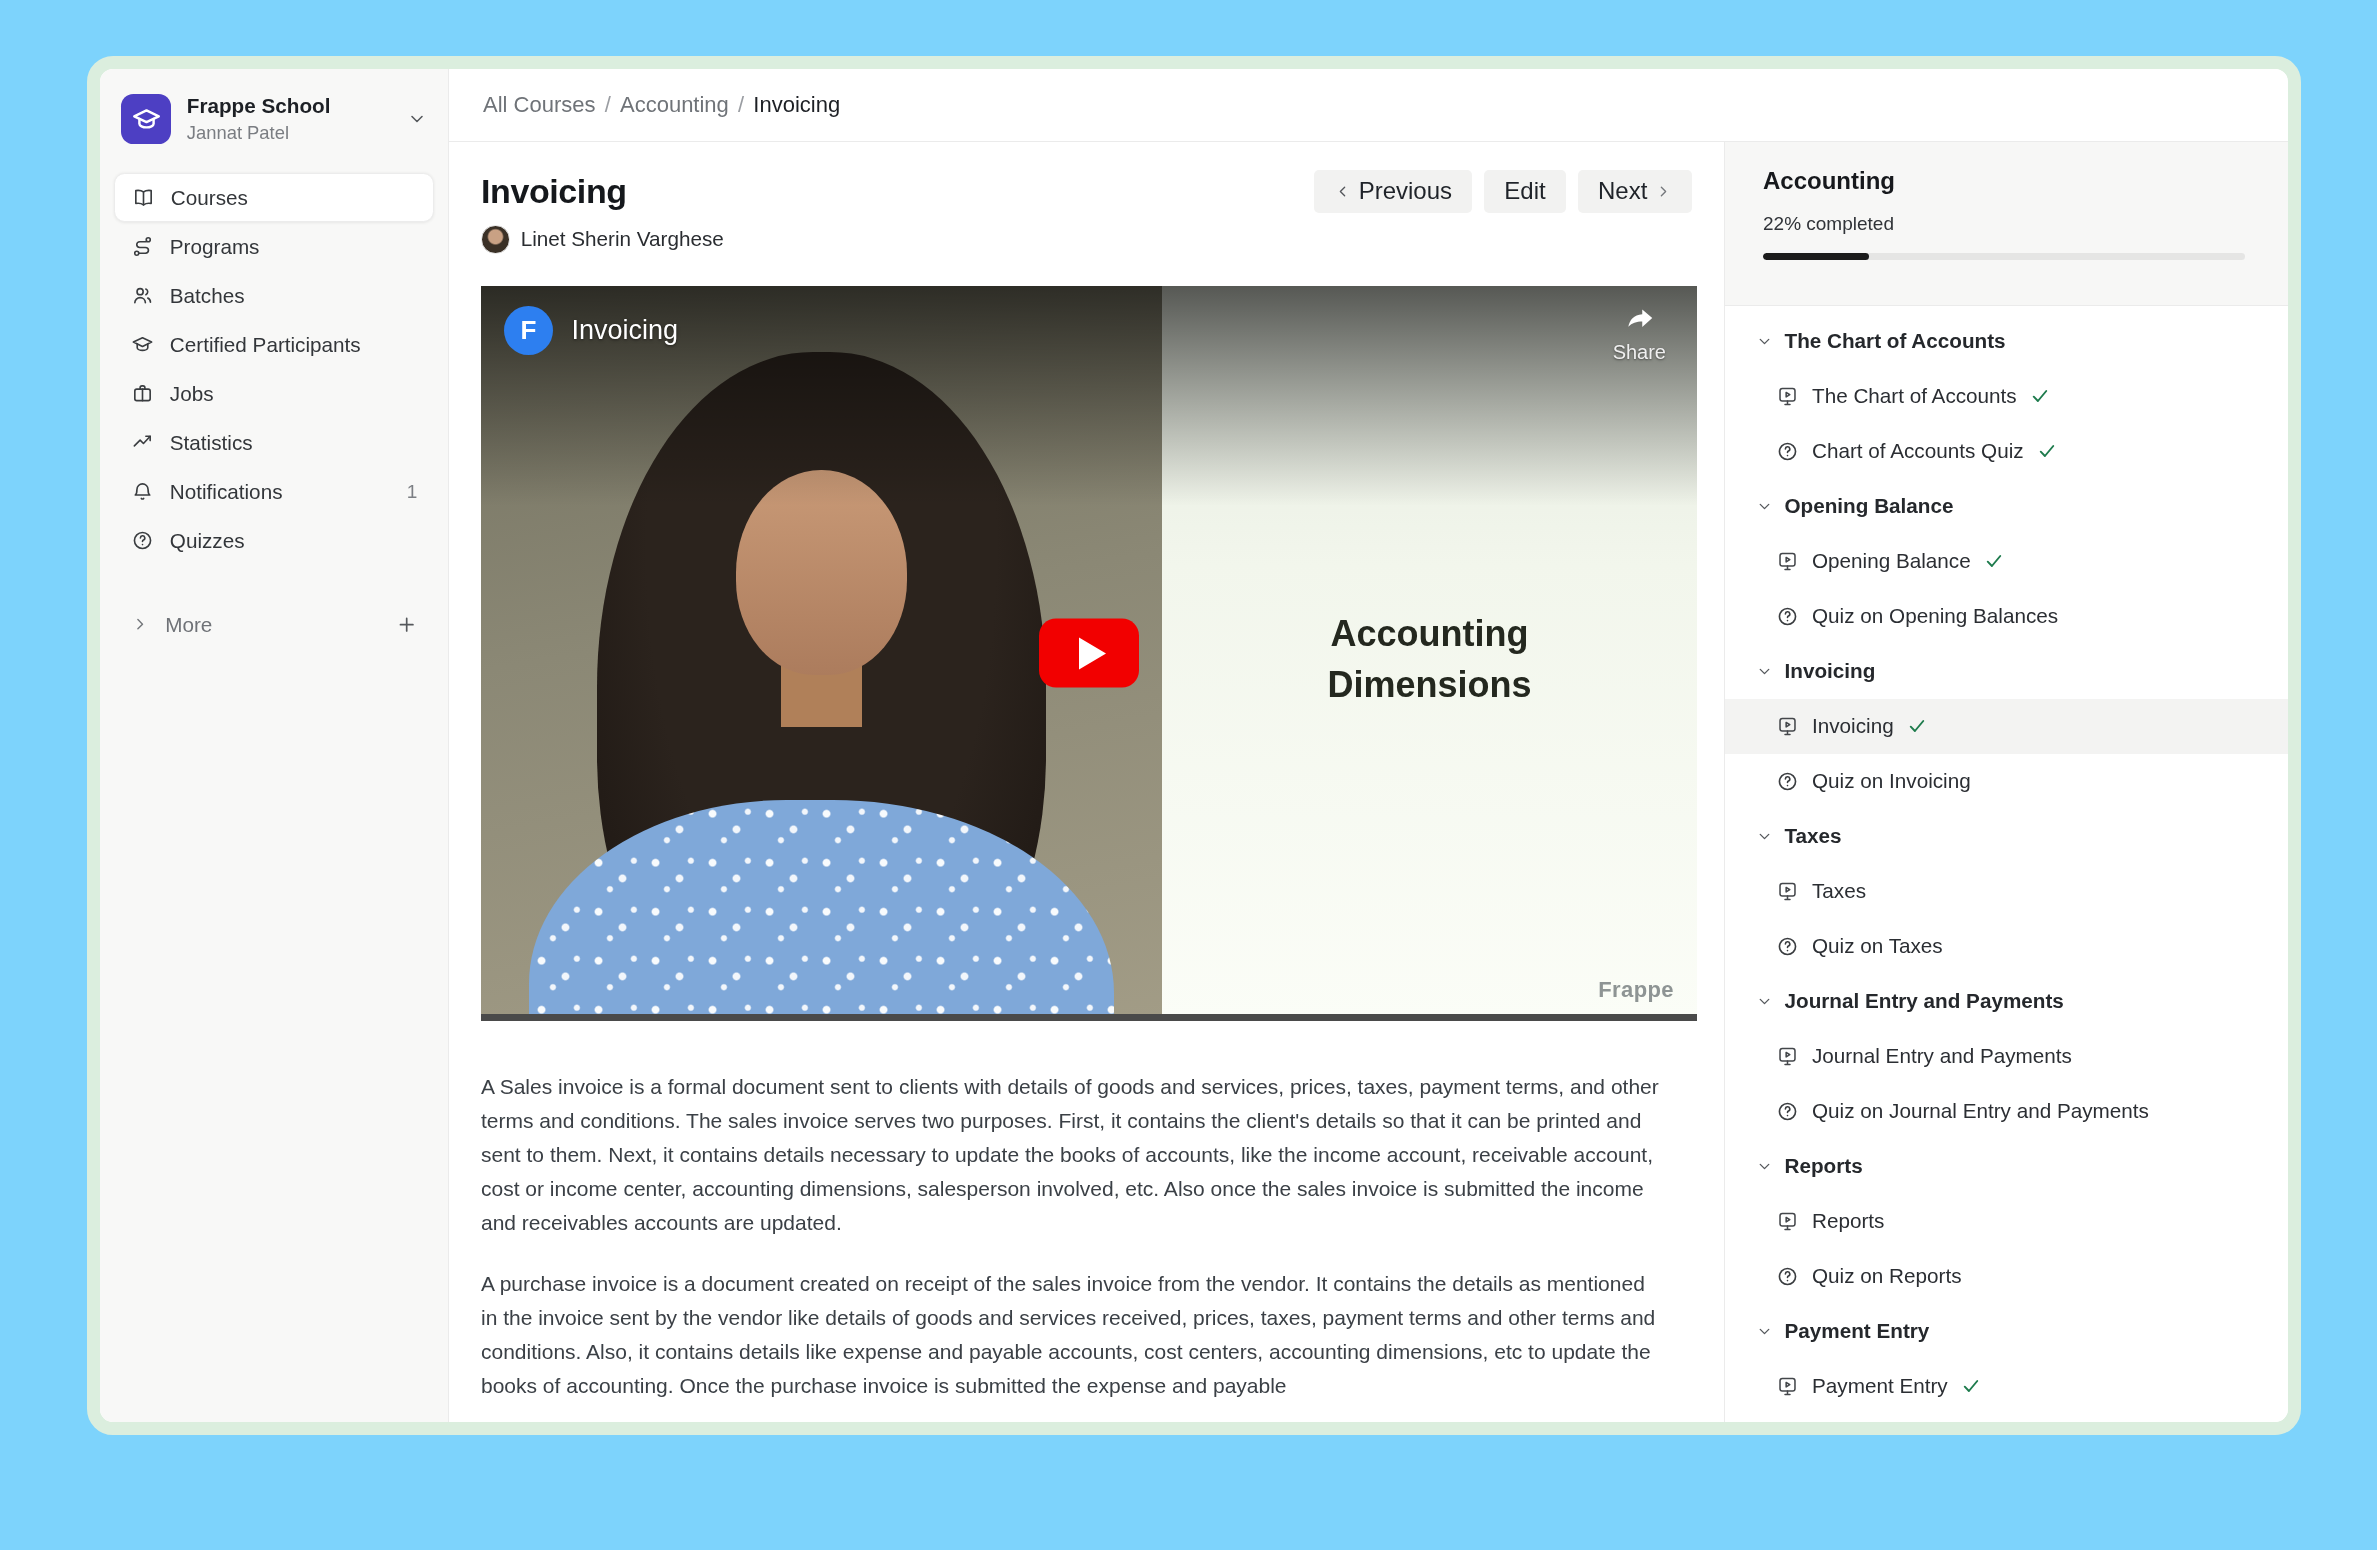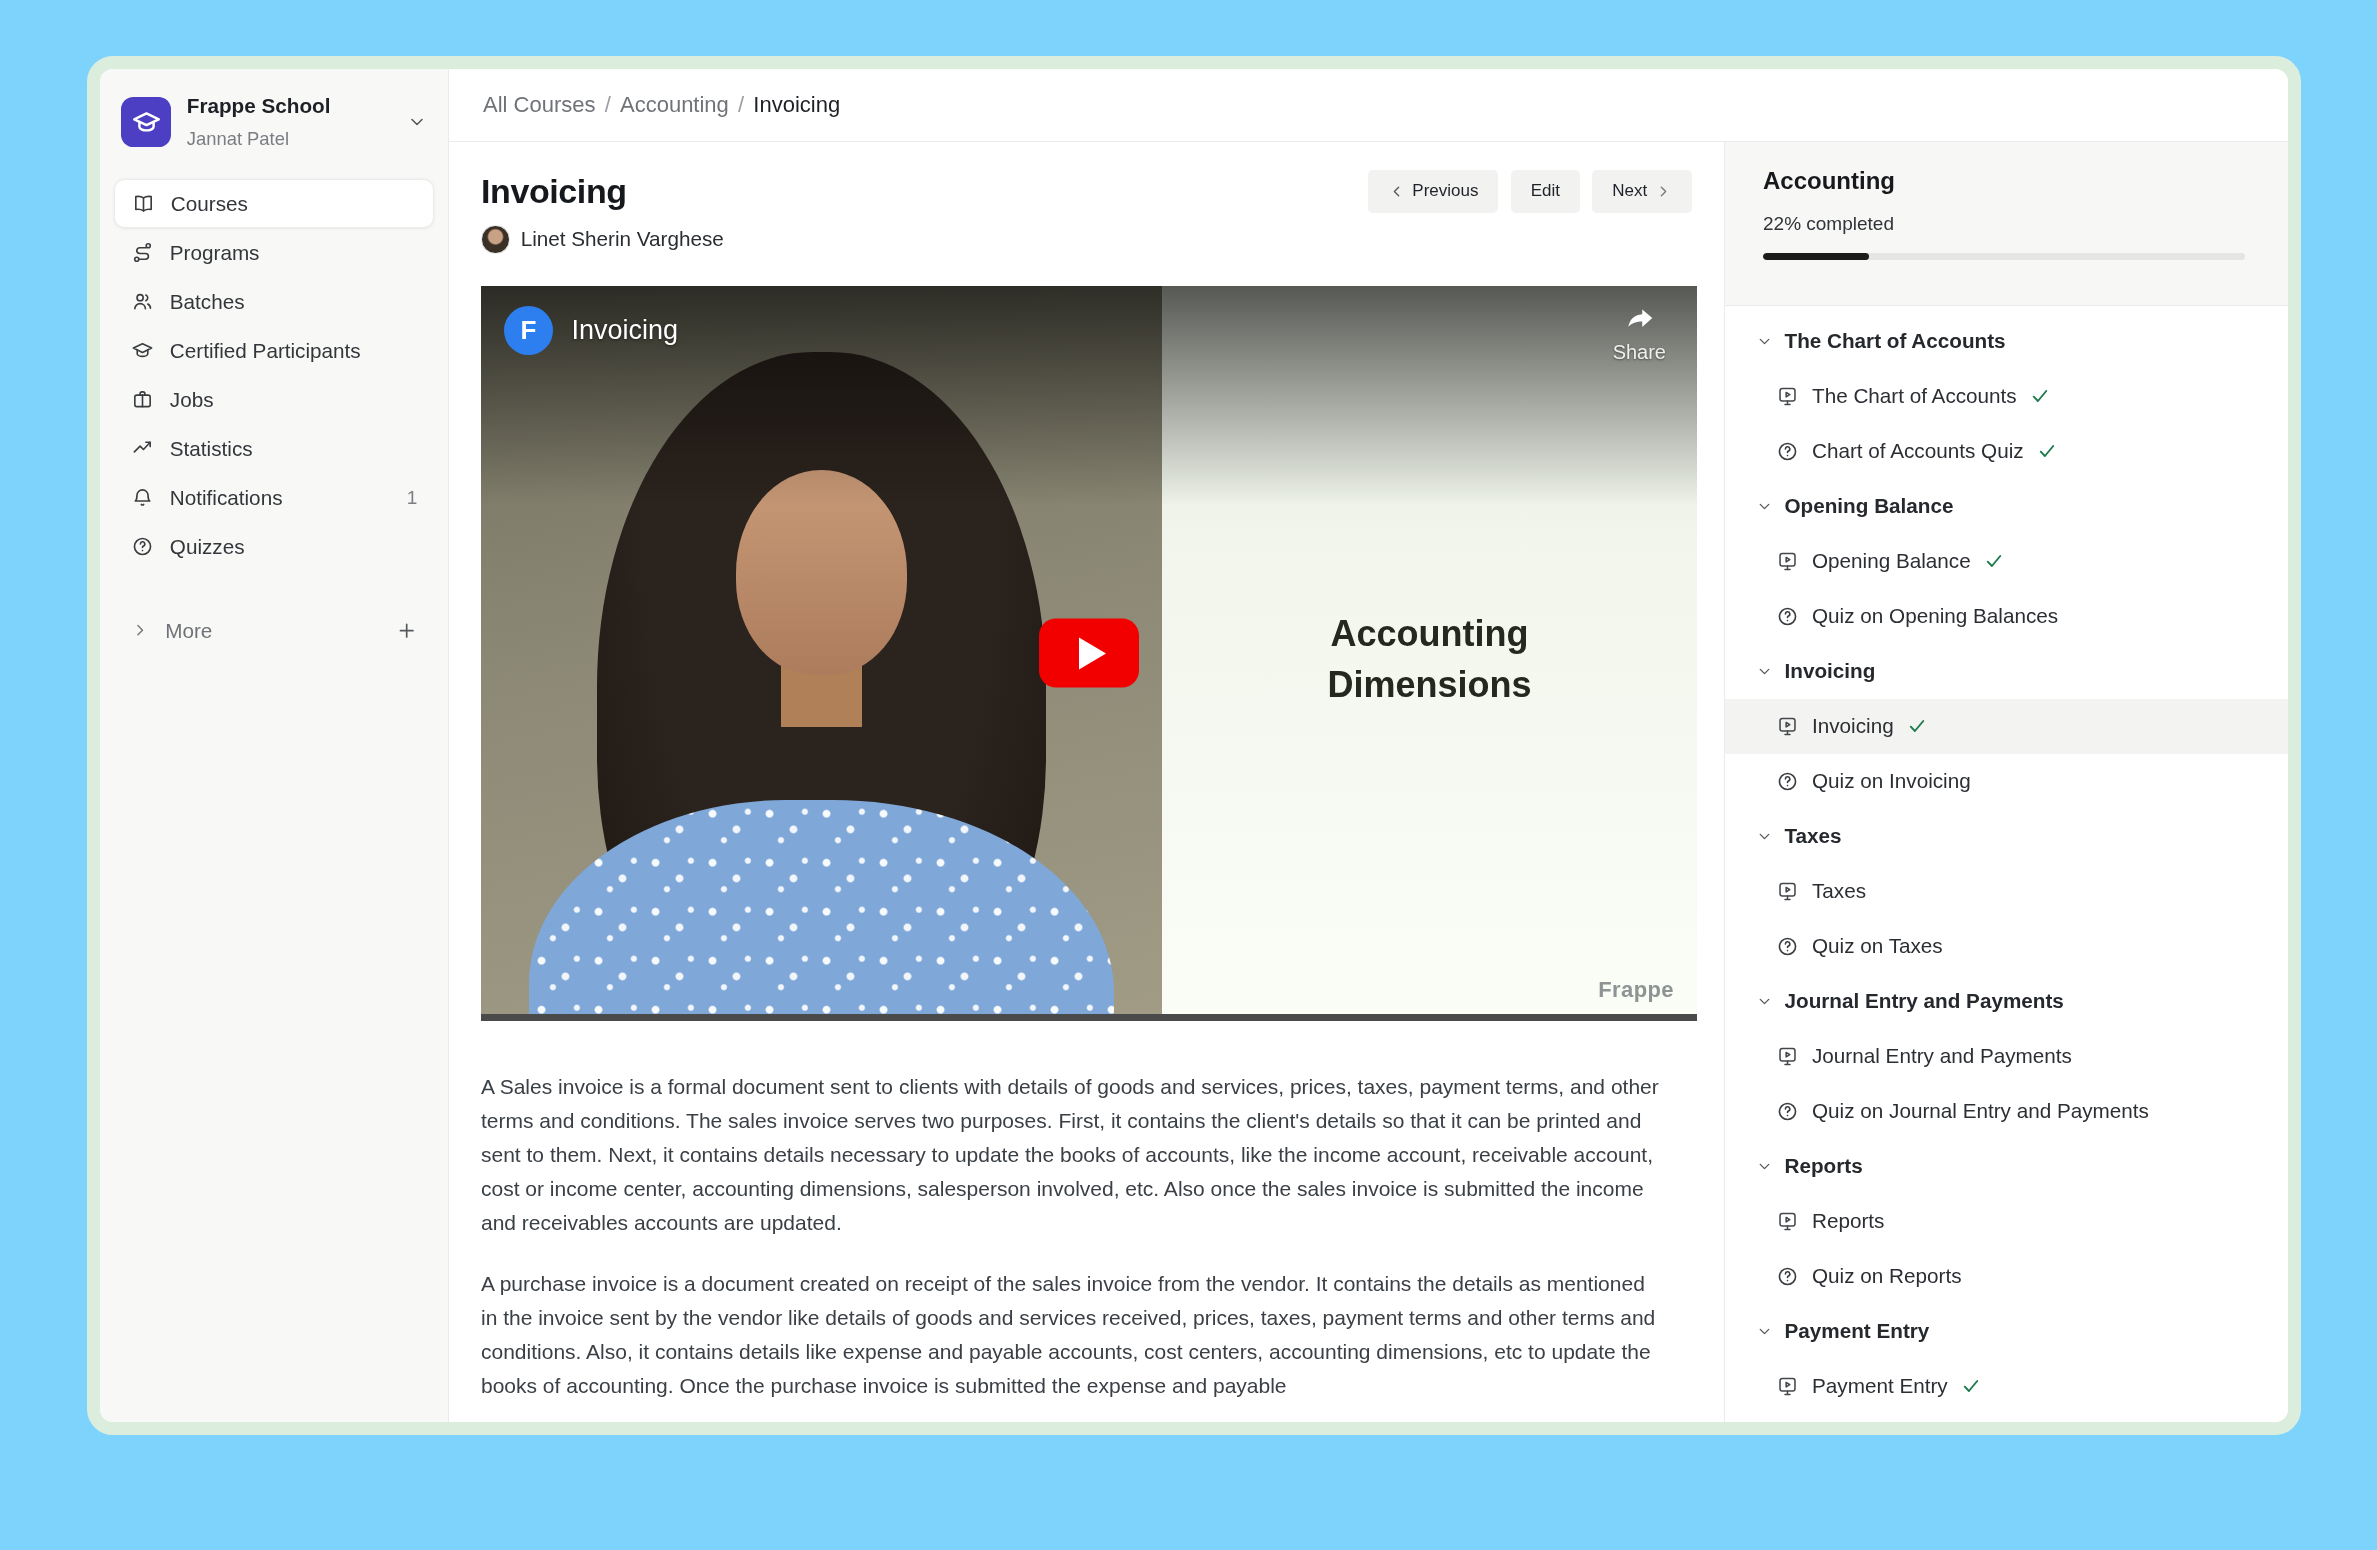--- a/index.html
+++ b/index.html
@@ -9,21 +9,21 @@
     background:#fff;border:13.8px solid #dbeede;border-radius:26px;overflow:hidden;display:flex;}
 
   
   .left-sidebar{width:349px;min-width:349px;background:#f8f8f7;border-right:0.8px solid #ebebeb;
     display:flex;flex-direction:column;padding:25px 13.8px 23px 13.8px;}
   .brand{display:flex;align-items:center;gap:15.3px;padding:0 7.7px;cursor:pointer;}
   .brand-logo{width:50px;height:50px;border-radius:12.3px;background:#4d3fc3;display:flex;
     align-items:center;justify-content:center;flex:0 0 auto;}
   .brand-text{display:flex;flex-direction:column;gap:3.1px;}
   .brand-name{font-size:20.7px;font-weight:700;color:#1d2025;}
-  .brand-user{font-size:18.4px;color:#7a7d82;margin-top:7px;}
+  .brand-user{font-size:18.4px;color:#7a7d82;}
   .brand-caret{margin-left:auto;}
   .nav{margin-top:29px;display:flex;flex-direction:column;}
   .nav-item{height:49px;border-radius:10.7px;display:flex;align-items:center;gap:16px;
     padding:0 17px;color:#33363a;font-size:20.7px;cursor:pointer;}
   .nav-item.active{background:#fff;border:0.8px solid #ececec;box-shadow:0 0.8px 3.1px rgba(0,0,0,.07);}
   .nav-badge{margin-left:auto;color:#7c7f84;font-size:19px;}
   .more-row{margin-top:38px;display:flex;align-items:center;gap:16px;padding:0 17px;height:43px;
     color:#6f7277;font-size:20.7px;cursor:pointer;}
   .more-plus{margin-left:auto;display:flex;}
   .collapse-row{margin-top:auto;display:flex;align-items:center;gap:13.8px;padding:0 17px;height:46px;
@@ -38,21 +38,21 @@
   .crumb-sep{color:#9a9da2;}
   .crumb-current{color:#1d2025;font-weight:500;}
   .content-row{flex:1;display:flex;min-height:0;}
 
   
   .main{flex:1;min-width:0;padding:0 32px;overflow:hidden;background:#fff;}
   .title-row{margin-top:27.6px;display:flex;align-items:center;justify-content:space-between;}
   .page-title{margin:0;font-size:34px;font-weight:700;color:#15181c;letter-spacing:-0.4px;}
   .btn-group{display:flex;gap:12.3px;}
   .btn{display:flex;align-items:center;gap:7.7px;background:#f2f2f1;border:none;border-radius:5px;
-    height:43px;padding:0 20px;font-size:17px;color:#1f2329;cursor:pointer;}
+    height:43px;padding:0 20px;font-size:24px;color:#1f2329;cursor:pointer;}
   .author-row{margin-top:12.3px;display:flex;align-items:center;gap:10.7px;}
   .avatar{width:29px;height:29px;border-radius:50%;
     background:radial-gradient(circle at 50% 40%,#c9a184 0 32%,#3a3026 40% 100%);
     border:0.8px solid #e3e3e3;}
   .author-name{font-size:20.7px;color:#2a2d31;}
 
   
   .video{position:relative;margin-top:32px;width:1216px;height:735px;background:#000;
     overflow:hidden;cursor:pointer;}
   .video-person{position:absolute;left:0;top:0;bottom:0;width:56%;overflow:hidden;

